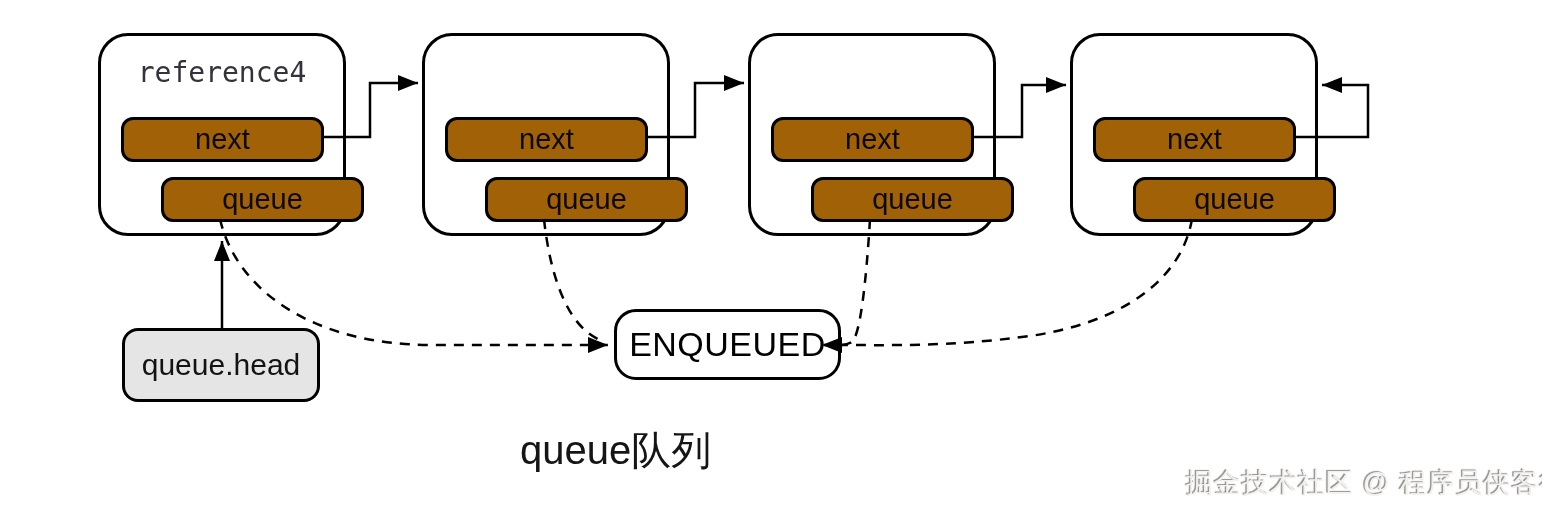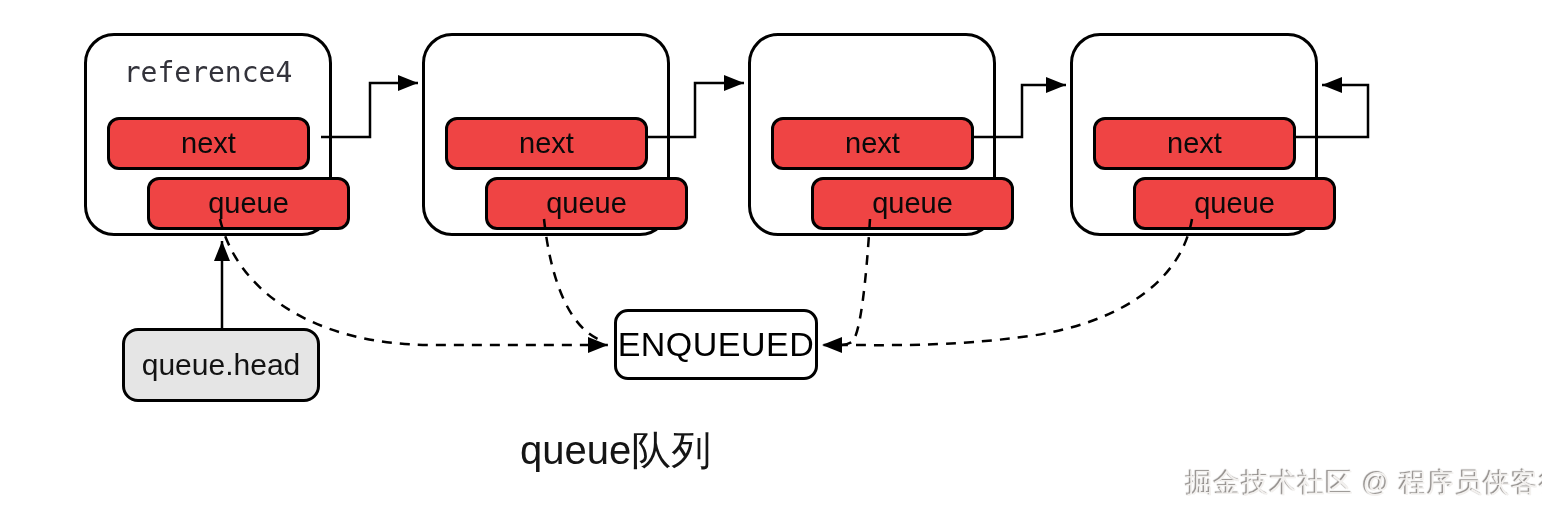--- a/index.html
+++ b/index.html
@@ -10,30 +10,30 @@
   svg.wires{position:absolute;left:0;top:0;z-index:3;pointer-events:none;}
   .node{
     position:absolute;top:33px;width:248px;height:203px;box-sizing:border-box;
     border:3px solid #000;border-radius:30px;background:#fff;z-index:2;
   }
   .node-title{
     position:absolute;top:20px;left:0;right:0;text-align:center;
     font-family:"DejaVu Sans Mono",monospace;font-size:28px;color:#33333b;
   }
   .field{
-    position:absolute;left:20px;width:203px;height:53px;box-sizing:border-box;
-    border:3px solid #000;border-radius:12px;background:#ef4444;
+    position:absolute;left:20px;width:203px;height:45px;box-sizing:border-box;
+    border:3px solid #000;border-radius:12px;background:#a16207;
     display:flex;align-items:center;justify-content:center;
     font-size:29px;color:#0a0a0a;
   }
   .f-next{top:81px;}
   .f-queue{top:141px;margin-left:40px;}
   .enqueued{
-    position:absolute;left:614px;top:309px;width:204px;height:71px;box-sizing:border-box;
-    border:3px solid #000;border-radius:14px;background:#fff;z-index:2;
+    position:absolute;left:614px;top:309px;width:227px;height:71px;box-sizing:border-box;
+    border:3px solid #000;border-radius:22px;background:#fff;z-index:2;
     display:flex;align-items:center;justify-content:center;
     font-size:34px;color:#000;letter-spacing:0.5px;
   }
   .queue-head{
     position:absolute;left:122px;top:328px;width:198px;height:74px;box-sizing:border-box;
     border:3px solid #000;border-radius:16px;background:#e5e5e5;z-index:2;
     display:flex;align-items:center;justify-content:center;
     font-size:30px;color:#131313;
   }
   .caption{
@@ -47,21 +47,21 @@
     white-space:nowrap;
   }
   .wire{stroke:#000;stroke-width:2.5;fill:none;}
   .wire.dashed{stroke-dasharray:10 8;}
 </style>
 </head>
 <body>
 
 <div class="stage">
 
-  <div class="node" style="left:84px">
+  <div class="node" style="left:98px">
     <div class="node-title">reference4</div>
     <div class="field f-next">next</div>
     <div class="field f-queue">queue</div>
   </div>
 
   <div class="node" style="left:422px">
     <div class="field f-next">next</div>
     <div class="field f-queue">queue</div>
   </div>
 

